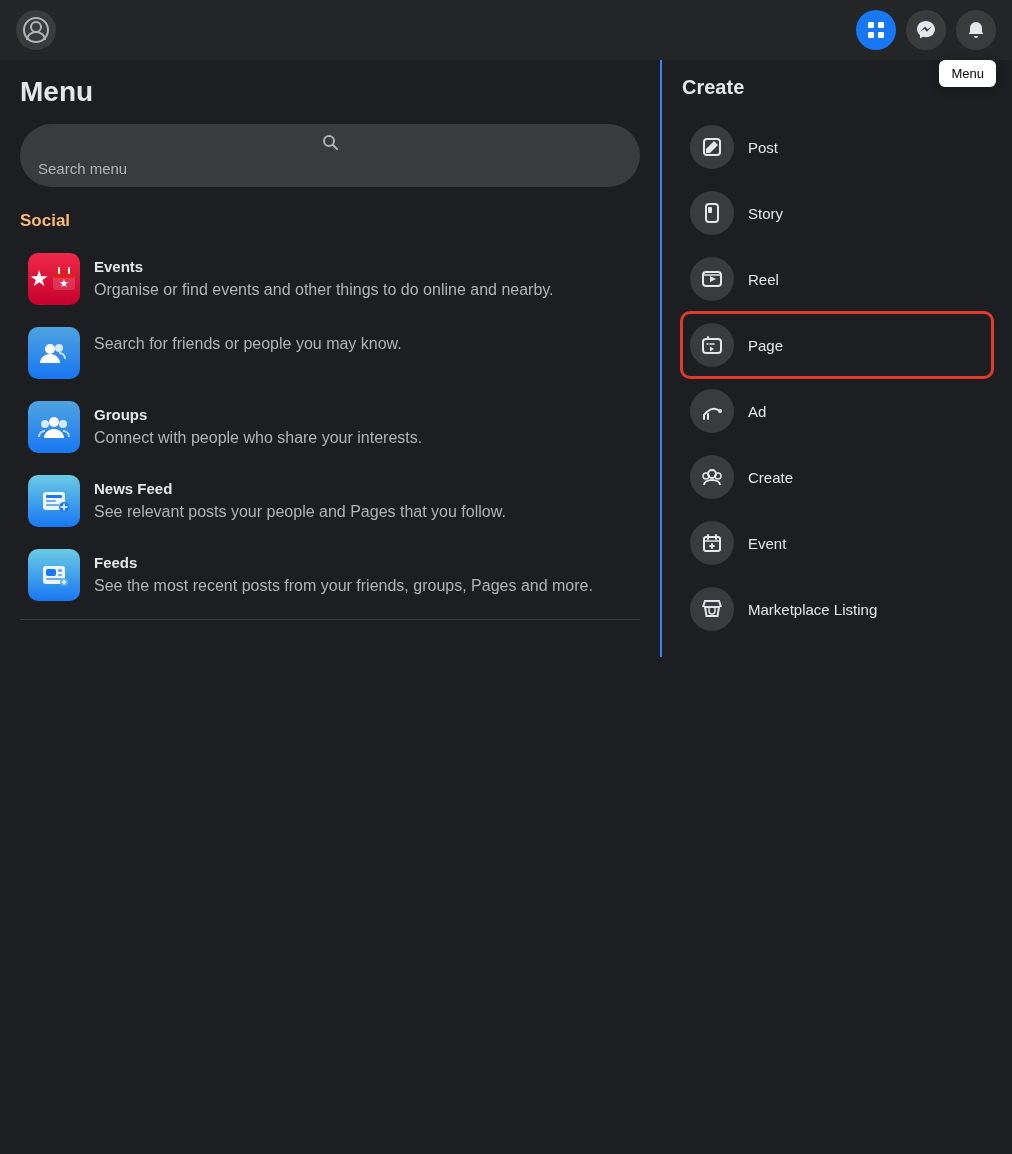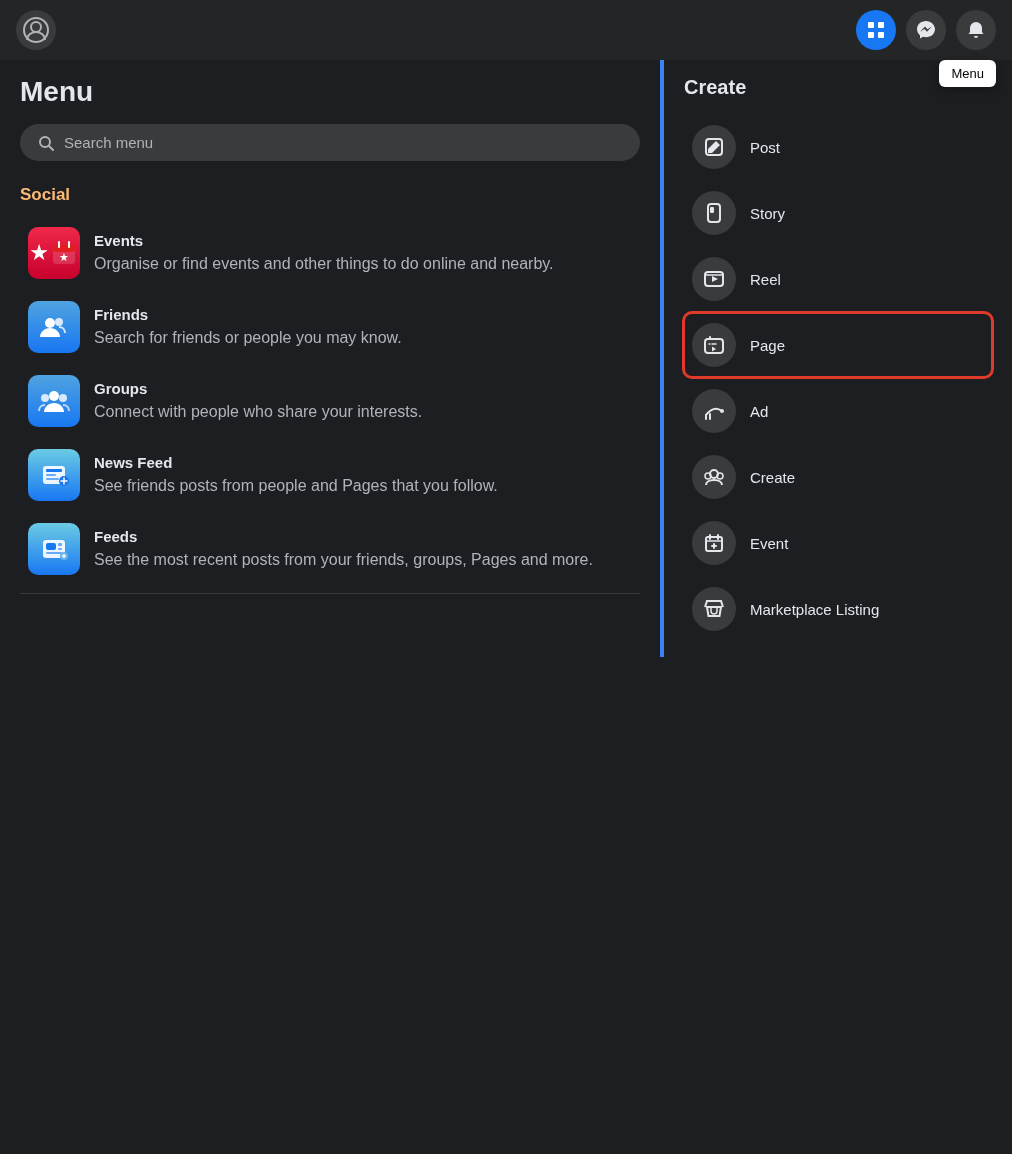--- a/index.html
+++ b/index.html
@@ -90,23 +90,24 @@
       color: #e4e6eb;
       margin-bottom: 16px;
     }
 
     
     .search-container {
       background: #3a3b3c;
       border-radius: 50px;
       padding: 10px 18px;
       display: flex;
-      align-items: flex-end;
+      align-items: center;
       gap: 10px;
       margin-bottom: 24px;
+      flex-direction: column;
     }
     .search-icon-wrap {
       color: #b0b3b8;
       font-size: 16px;
     }
     .search-input {
       background: transparent;
       border: none;
       outline: none;
       color: #b0b3b8;
@@ -212,21 +213,21 @@
     
     .pages-icon {
       background: linear-gradient(to bottom, #ff6a00, #ee0979);
       border-radius: 10px;
     }
 
     
     .right-panel {
       width: 352px;
       padding: 16px 20px;
-      border-left: 4px solid #3b82f6;
+      border-left: 2px solid #3b82f6;
     }
     .create-title {
       font-size: 20px;
       font-weight: 700;
       color: #e4e6eb;
       margin-bottom: 16px;
     }
     .create-list {
       display: flex;
       flex-direction: column;
@@ -338,21 +339,20 @@
       <div class="menu-item">
         <div class="item-icon friends-icon">
           <svg width="34" height="34" viewBox="0 0 34 34" fill="none">
             <circle cx="13" cy="13" r="5" fill="white"></circle>
             <circle cx="22" cy="12" r="4" fill="white" opacity="0.8"></circle>
             <path d="M3 27c0-5 4.5-9 10-9s10 4 10 9" fill="white"></path>
             <path d="M22 17c3.5 0 6 2.5 6 6" stroke="white" stroke-width="2" fill="none" opacity="0.8"></path>
           </svg>
         </div>
         <div class="item-text">
-          <span class="item-name">Friends</span>
           <span class="item-desc">Search for friends or people you may know.</span>
         </div>
       </div>
 
       <div class="menu-item">
         <div class="item-icon groups-icon">
           <svg width="34" height="34" viewBox="0 0 34 34" fill="none">
             <circle cx="17" cy="12" r="5" fill="white"></circle>
             <circle cx="8" cy="14" r="4" fill="white" opacity="0.8"></circle>
             <circle cx="26" cy="14" r="4" fill="white" opacity="0.8"></circle>
@@ -374,21 +374,21 @@
             <rect x="9" y="11" width="16" height="3" rx="1" fill="#1877f2"></rect>
             <rect x="9" y="16" width="10" height="2" rx="1" fill="#1877f2" opacity="0.6"></rect>
             <rect x="9" y="20" width="13" height="2" rx="1" fill="#1877f2" opacity="0.6"></rect>
             <circle cx="27" cy="23" r="5" fill="#1877f2"></circle>
             <line x1="27" y1="20" x2="27" y2="26" stroke="white" stroke-width="1.5" stroke-linecap="round"></line>
             <line x1="24" y1="23" x2="30" y2="23" stroke="white" stroke-width="1.5" stroke-linecap="round"></line>
           </svg>
         </div>
         <div class="item-text">
           <span class="item-name">News Feed</span>
-          <span class="item-desc">See friends posts from people and Pages that you follow.</span>
+          <span class="item-desc">See relevant posts your people and Pages that you follow.</span>
         </div>
       </div>
 
       <div class="menu-item">
         <div class="item-icon feeds-icon">
           <svg width="34" height="34" viewBox="0 0 34 34" fill="none">
             <rect x="6" y="8" width="22" height="18" rx="3" fill="white" opacity="0.9"></rect>
             <rect x="9" y="11" width="10" height="7" rx="2" fill="#1877f2"></rect>
             <rect x="21" y="11" width="4" height="3" rx="1" fill="#1877f2" opacity="0.6"></rect>
             <rect x="21" y="16" width="4" height="2" rx="1" fill="#1877f2" opacity="0.6"></rect>

